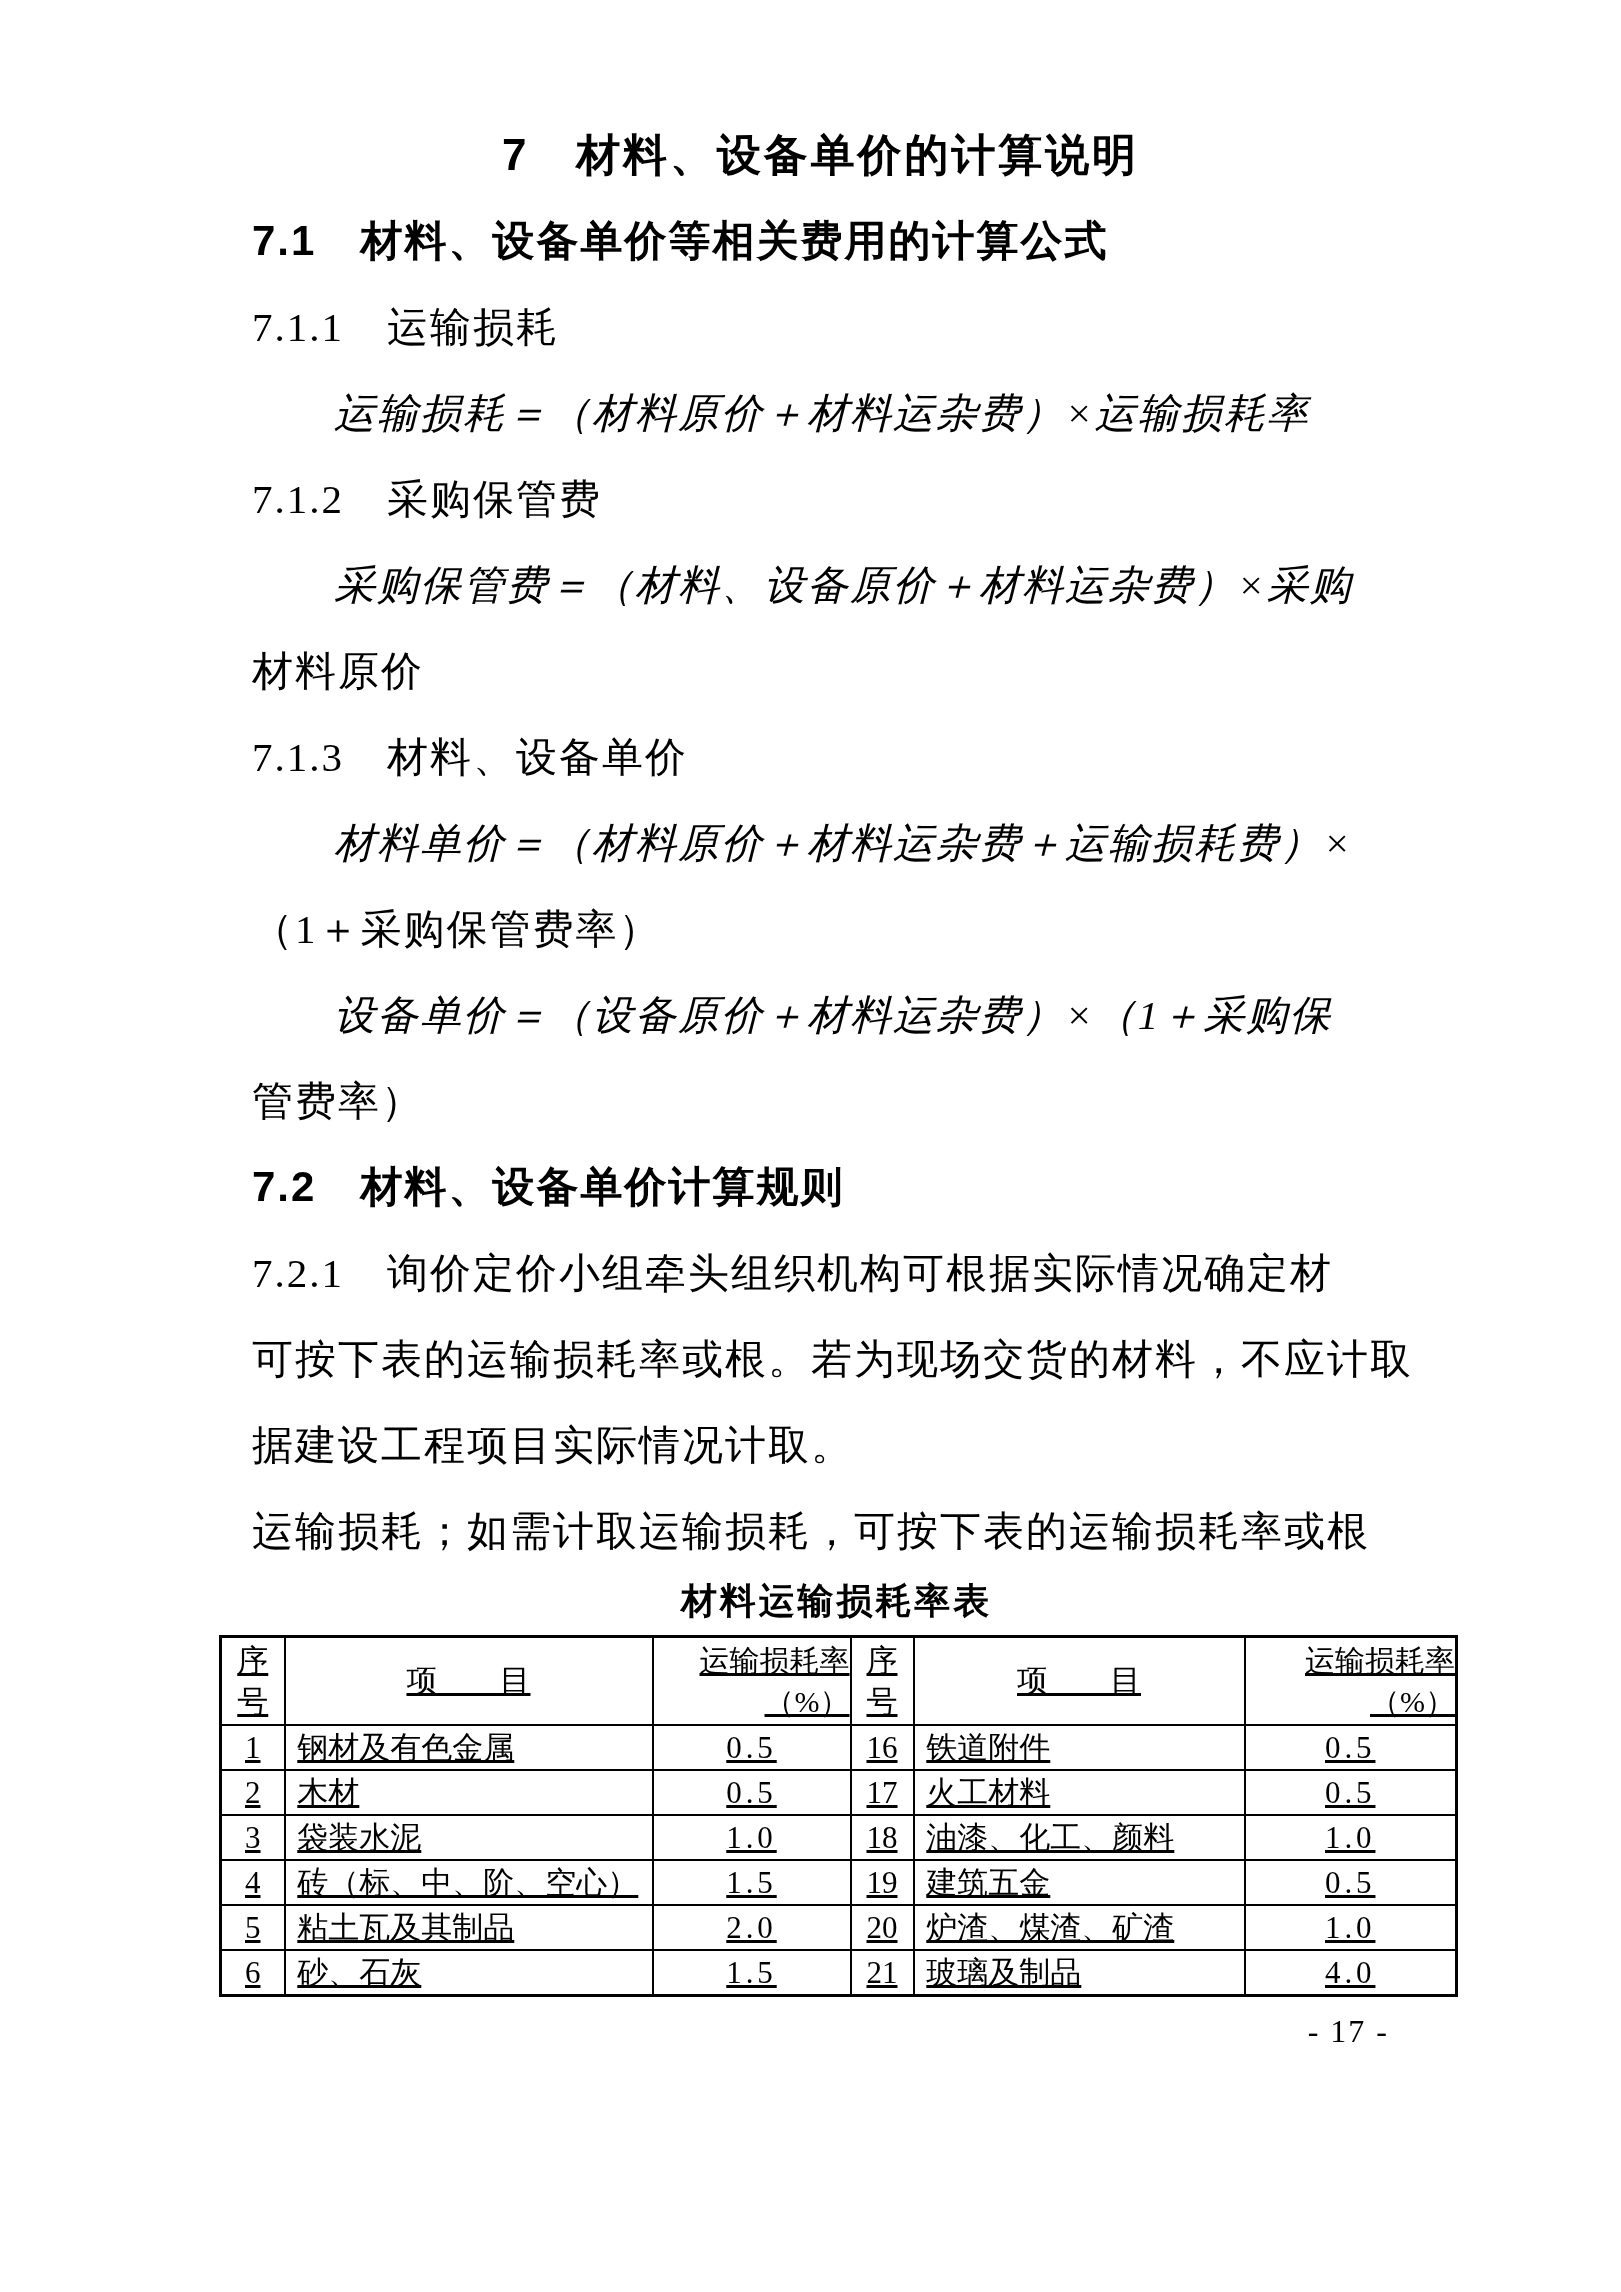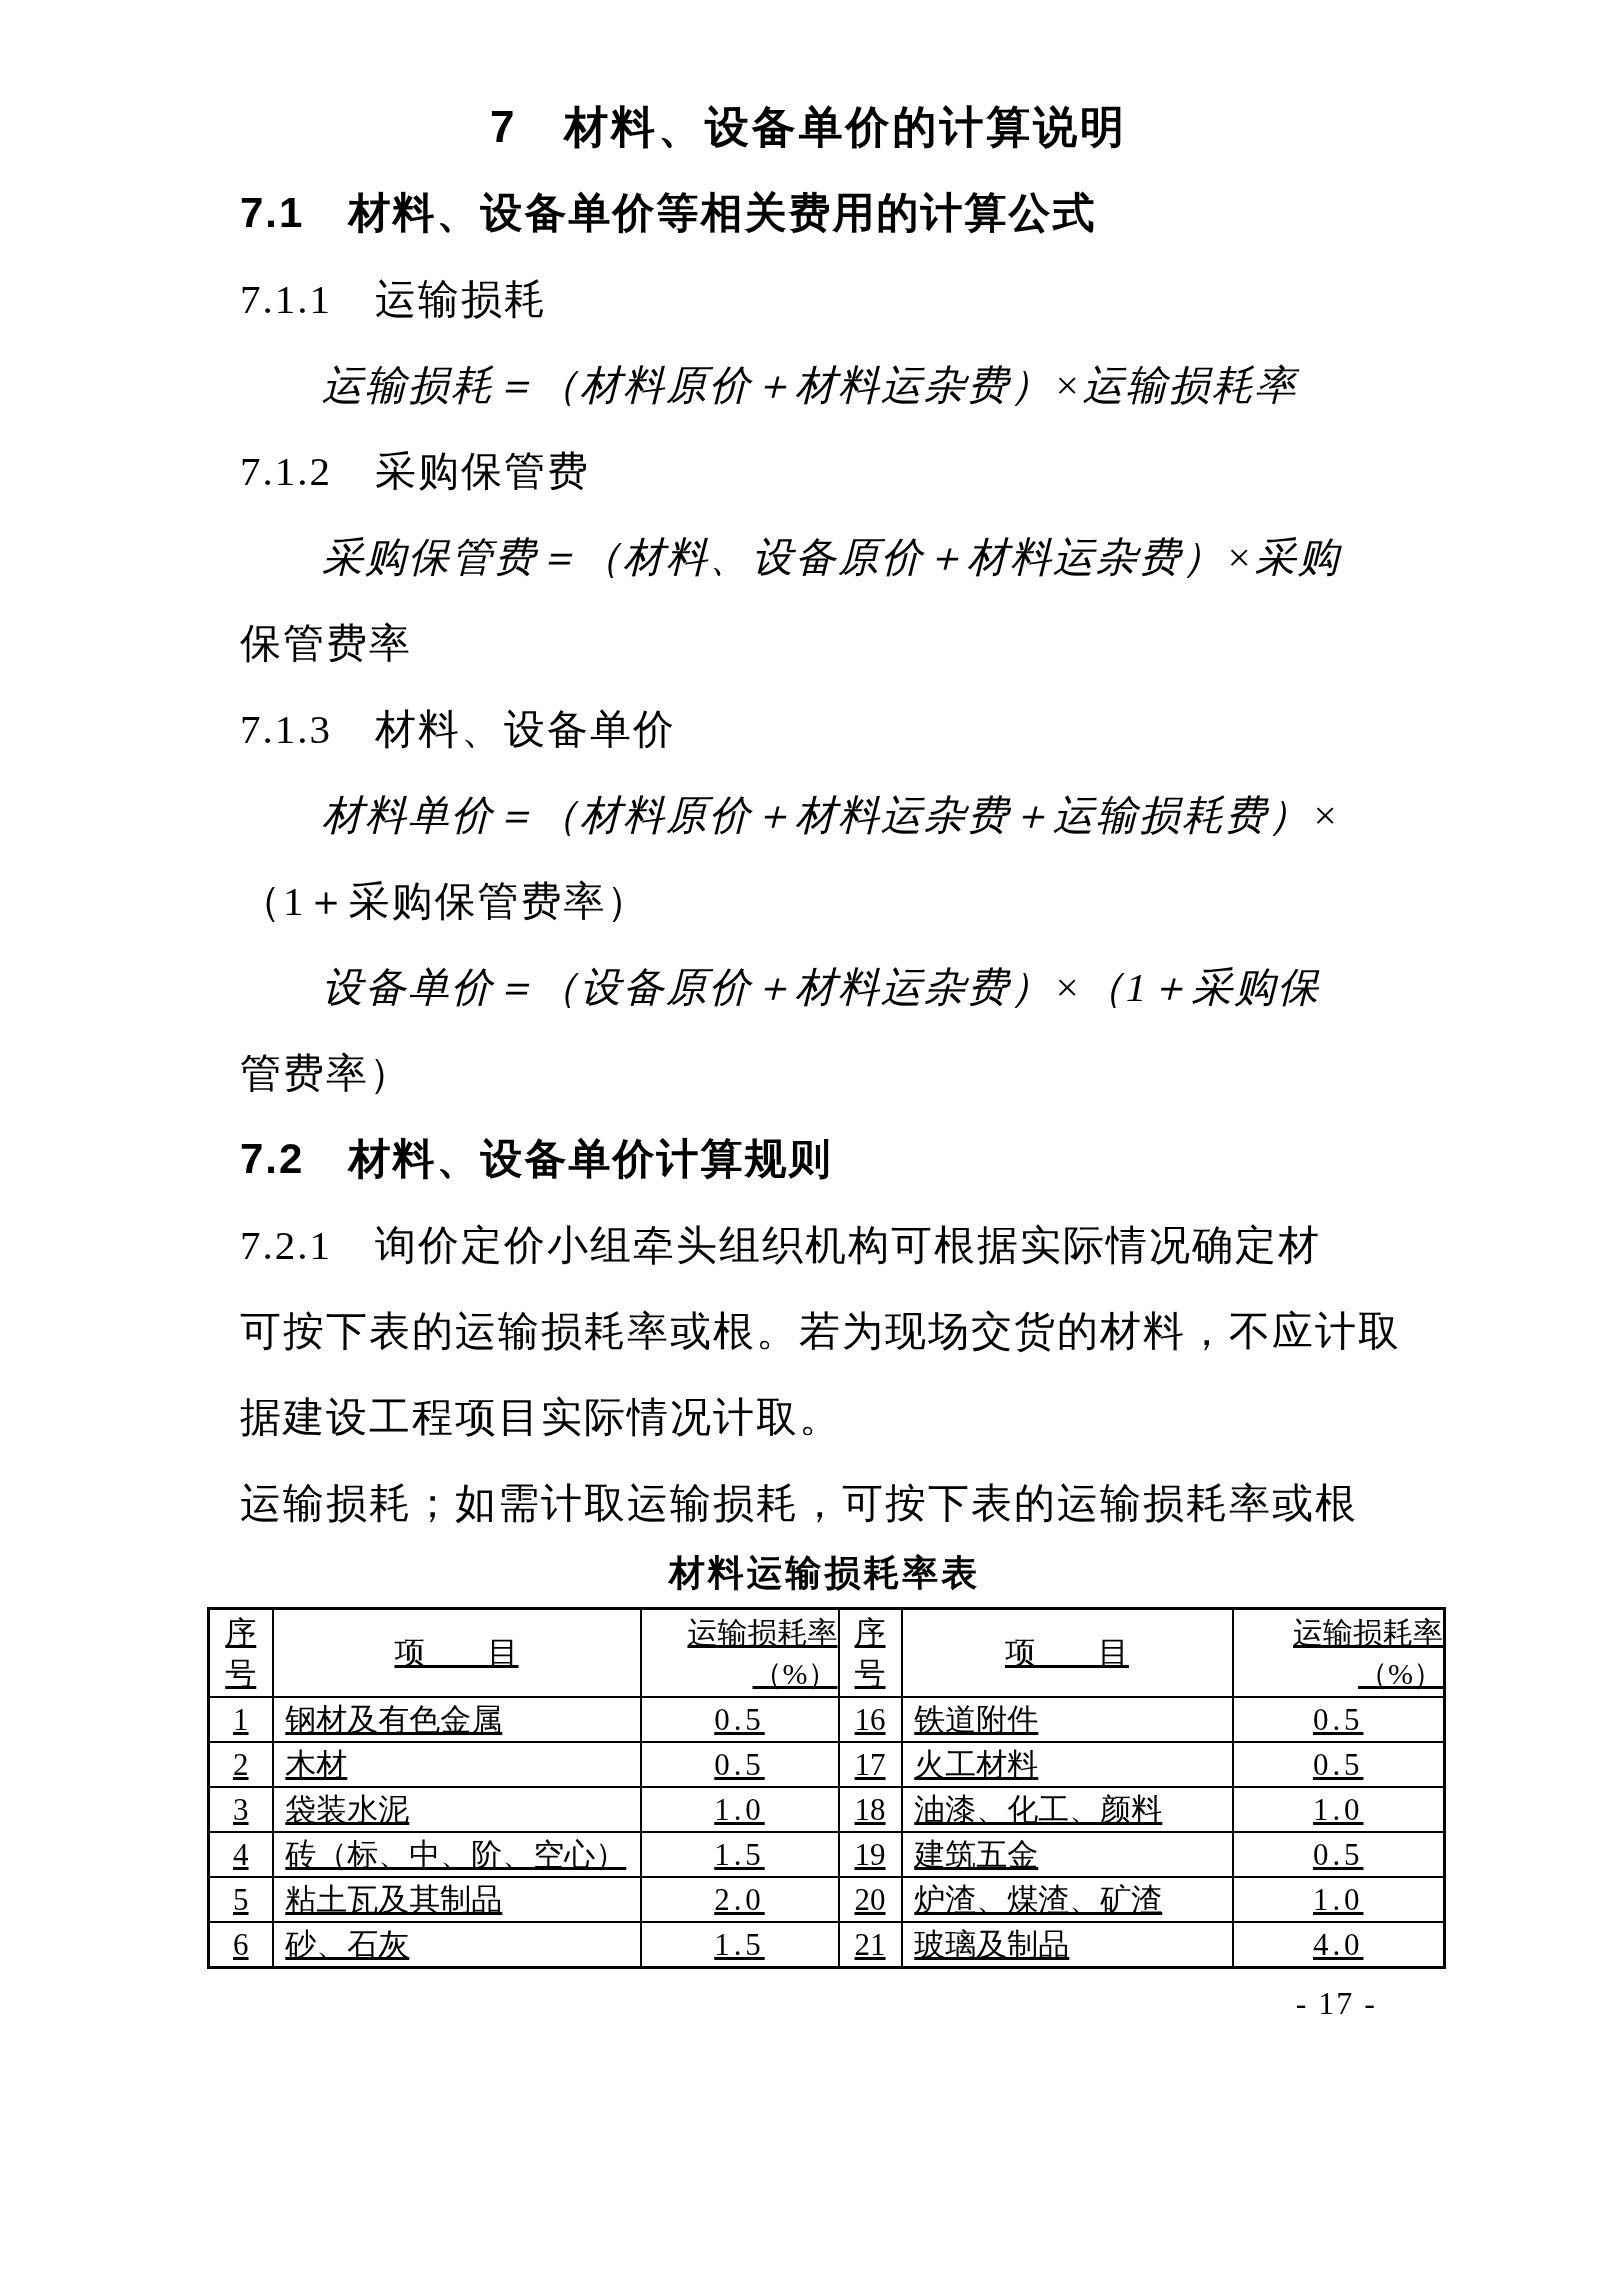--- a/index.html
+++ b/index.html
@@ -5,21 +5,21 @@
   html,body { margin:0; padding:0; background:#888; }
   .page {
     position:relative;
     width:1621px; height:2293px;
     margin:0 auto;
     background:#ffffff;
     color:#000000;
     overflow:hidden;
     font-family:"Liberation Serif", serif;
   }
-  .content { padding:84px 0 0 240px; width:1137px; }
+  .content { padding:112px 0 0 240px; width:1137px;margin-left:12px; }
 
   .line {
     height:86px; line-height:86px;
     font-size:41px; letter-spacing:2px;
     white-space:nowrap;
     font-family:"Liberation Serif", serif;
   }
   .doc-title {
     width:1137px; text-align:center;
     font-family:"Liberation Sans", sans-serif;
@@ -76,21 +76,21 @@
 
     <div class="line doc-title">7　材料、设备单价的计算说明</div>
 
     <div class="line h2">7.1　材料、设备单价等相关费用的计算公式</div>
 
     <div class="line">7.1.1　运输损耗</div>
     <div class="line formula">运输损耗＝（材料原价＋材料运杂费）×运输损耗率</div>
 
     <div class="line">7.1.2　采购保管费</div>
     <div class="line formula">采购保管费＝（材料、设备原价＋材料运杂费）×采购</div>
-    <div class="line">保管费率</div>
+    <div class="line">材料原价</div>
 
     <div class="line">7.1.3　材料、设备单价</div>
     <div class="line formula">材料单价＝（材料原价＋材料运杂费＋运输损耗费）×</div>
     <div class="line">（1＋采购保管费率）</div>
     <div class="line formula">设备单价＝（设备原价＋材料运杂费）×（1＋采购保</div>
     <div class="line">管费率）</div>
 
     <div class="line h2">7.2　材料、设备单价计算规则</div>
 
     <div class="line">7.2.1　询价定价小组牵头组织机构可根据实际情况确定材</div>

